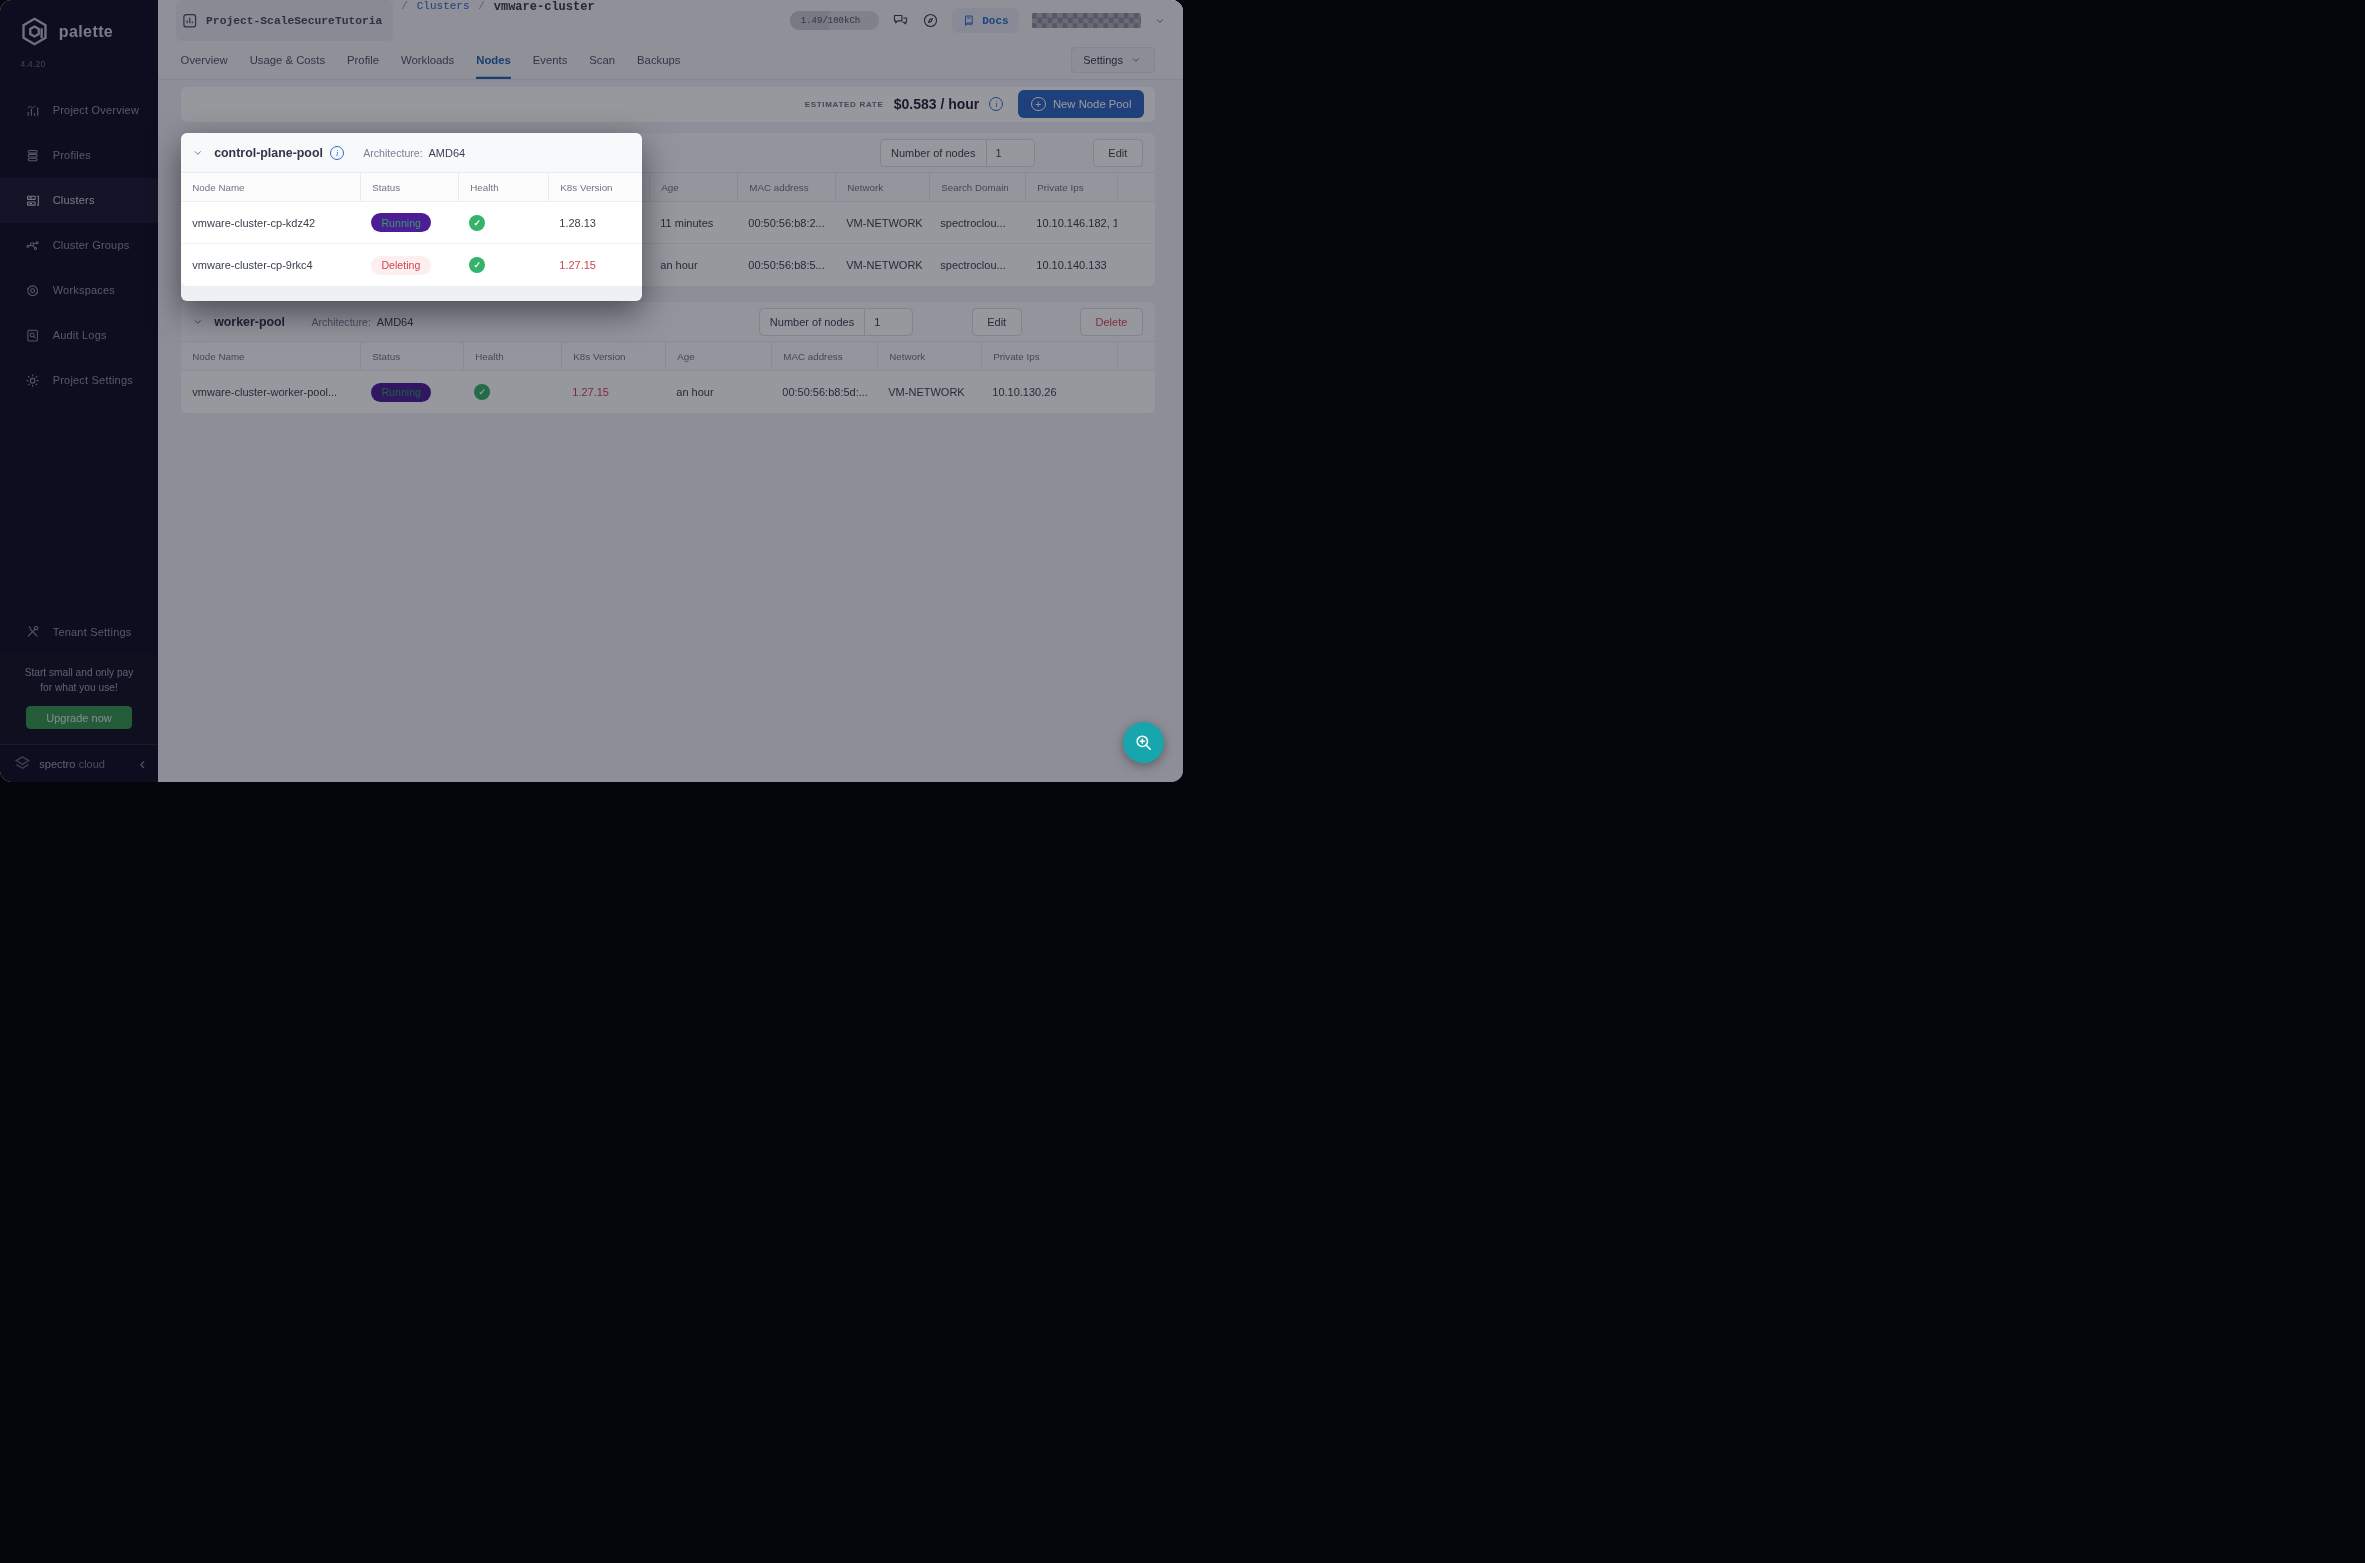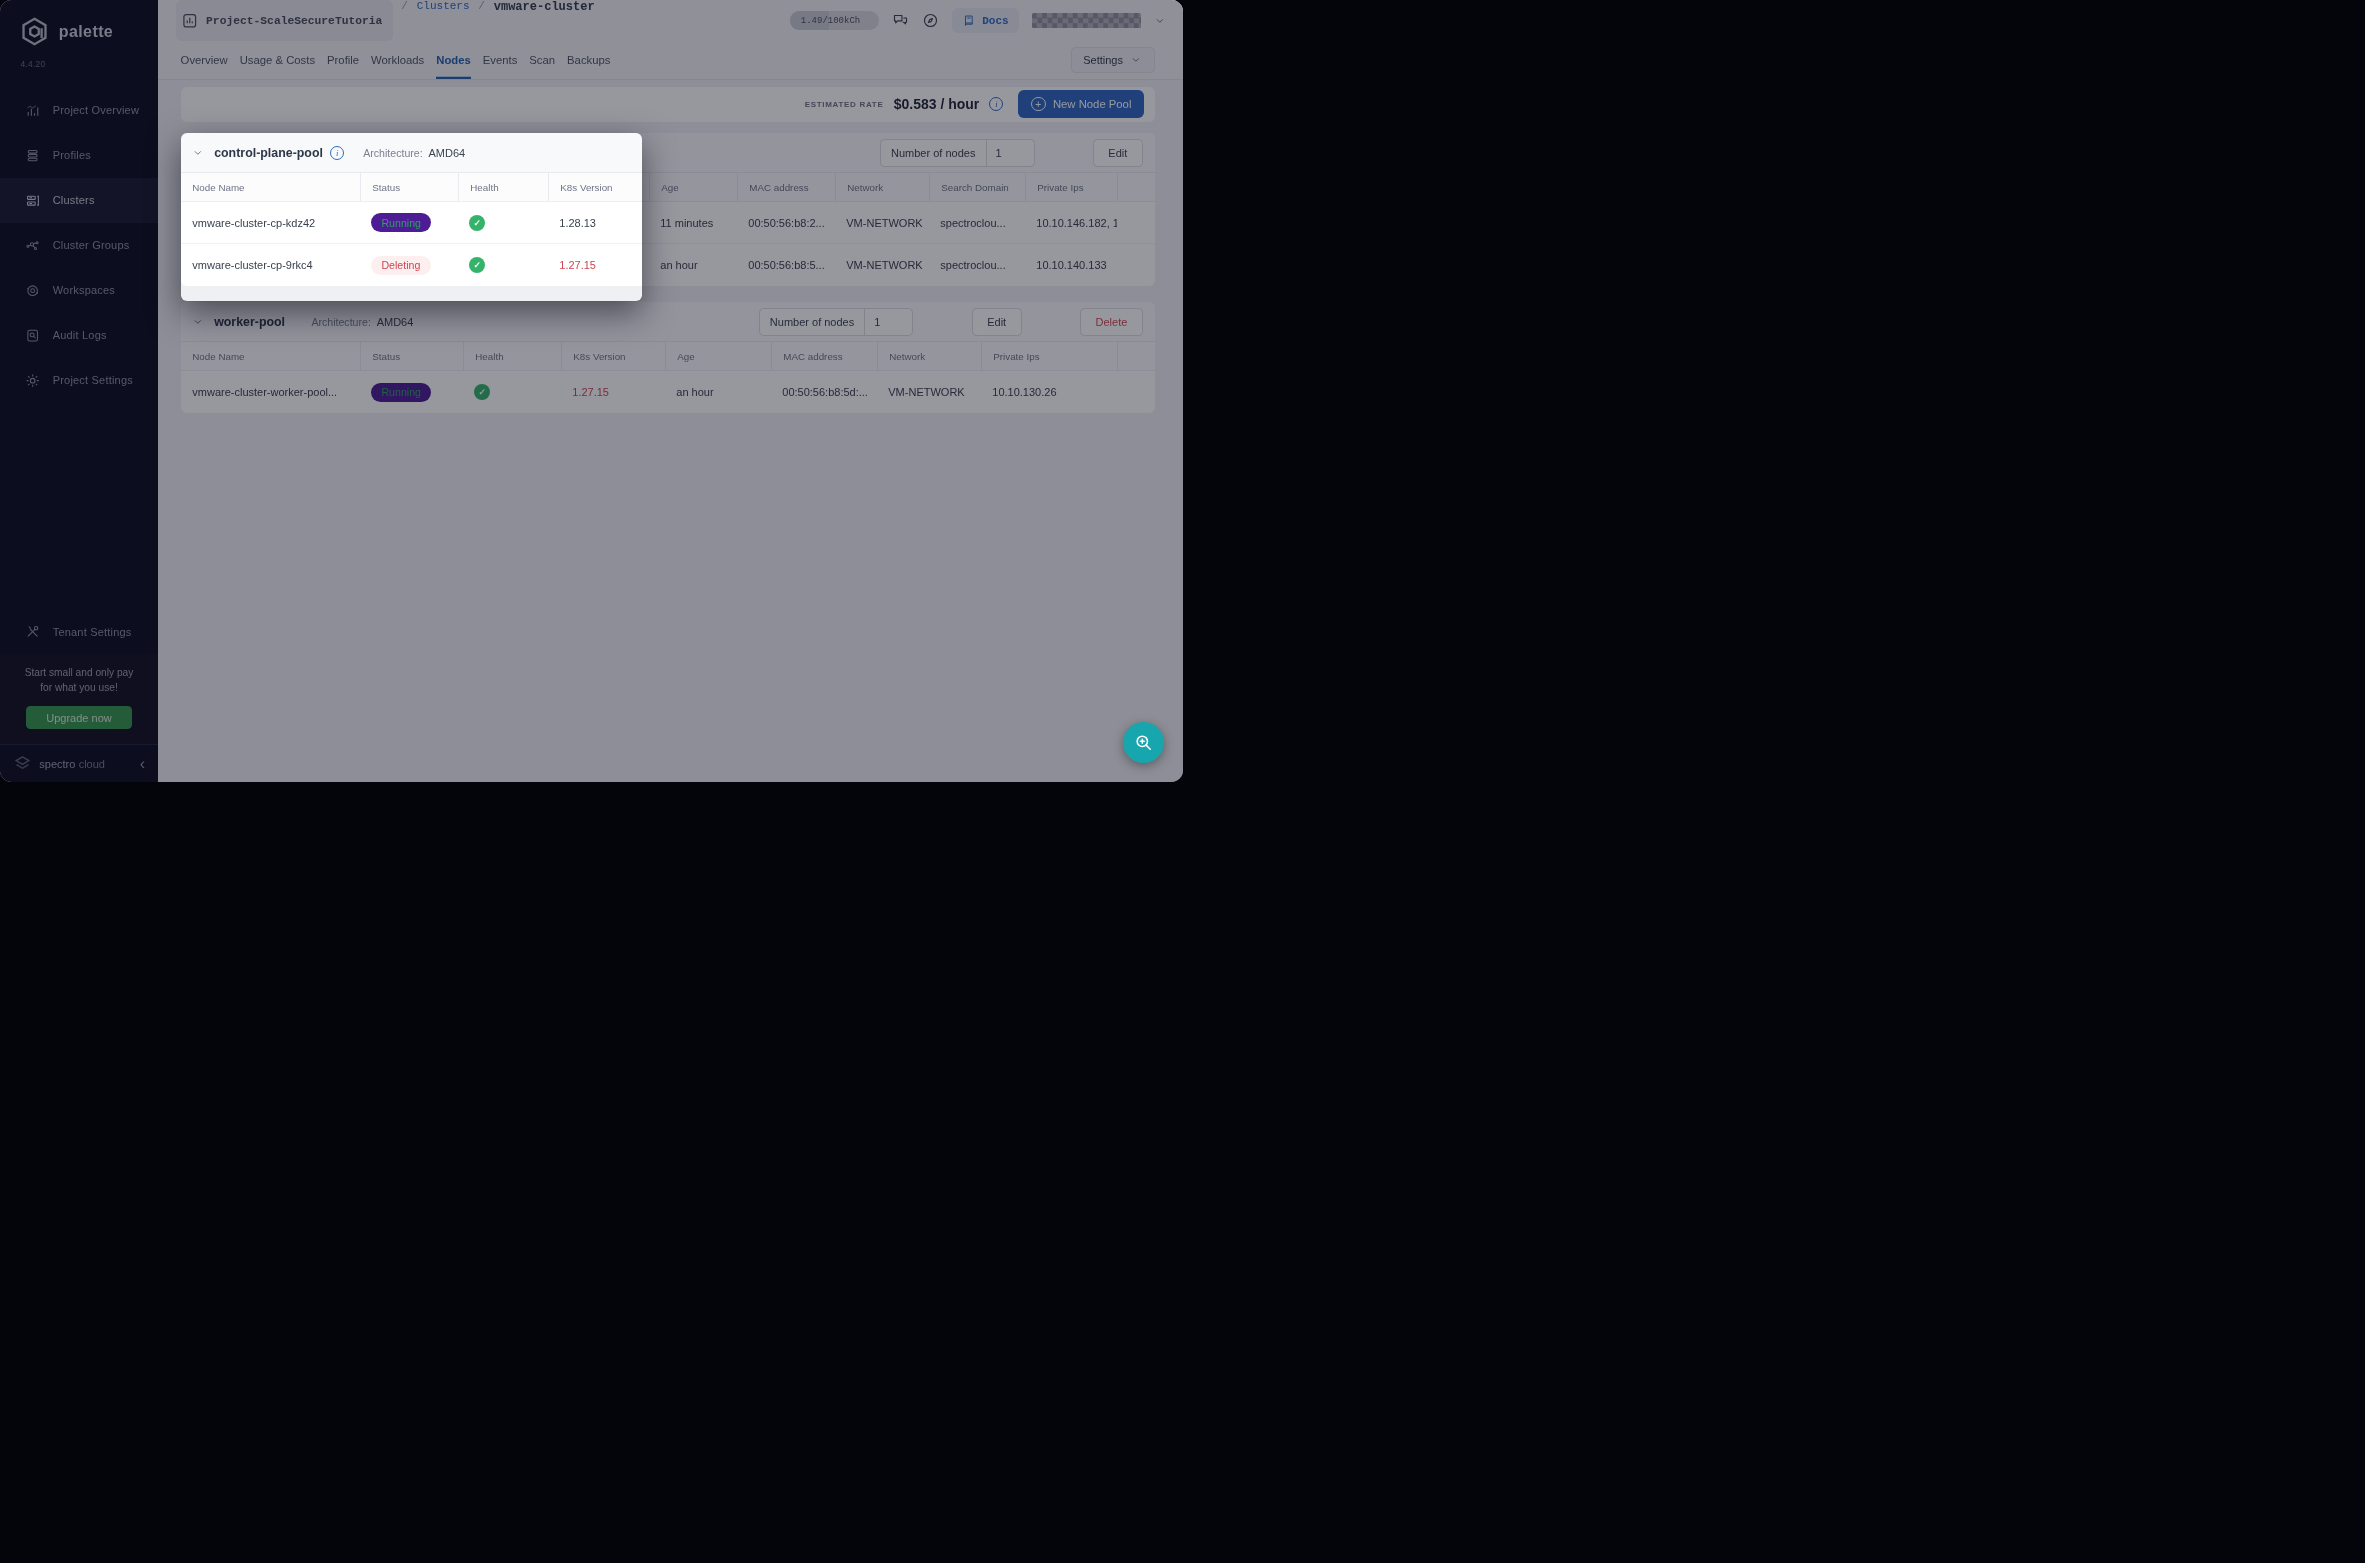--- a/index.html
+++ b/index.html
@@ -52,21 +52,21 @@
                 font-size:9px; color:#4a5160; }
   .ticon { width:17px; height:17px; color:#3a4252; cursor:pointer; }
   .docs-chip { display:flex; align-items:center; gap:5.8px; background:#e5e8f1; border-radius:5.8px;
                padding:5.1px 10.2px; cursor:pointer; }
   .docs-chip .ticon { color:#2d6cc4; width:14px; height:14px; }
   .docs-label { color:#2d6cc4; font-size:11px; font-weight:600; }
   .redacted { width:109px; height:14.6px; border-radius:1.5px;
               background: repeating-conic-gradient(#aeb2ba 0% 25%, #8d929c 25% 50%) 0 0 / 10.2px 10.2px; }
   .chev-down { width:11.7px; height:11.7px; color:#6a7280; cursor:pointer; }
 
-  .tabsbar { height:39px; display:flex; align-items:stretch; gap:12px; padding:0 28.4px 0 22.6px;
+  .tabsbar { height:39px; display:flex; align-items:stretch; gap:22px; padding:0 28.4px 0 22.6px;
              background:#f1f2f5; border-bottom:0.7px solid #dfe1e6; }
   .tab { display:flex; align-items:center; font-size:11.3px; color:#4d5565; cursor:pointer; }
   .tab.active { color:#2563ae; font-weight:600; box-shadow:inset 0 -2.2px 0 #2563ae; }
   .settings-btn { margin-left:auto; align-self:center; display:flex; align-items:center; gap:7.3px;
                   background:#eceef1; border:0.7px solid #dcdfe5; border-radius:4.4px; height:26px;
                   padding:0 11.7px; font-size:11px; color:#343c4a; cursor:pointer; }
 
   .content { padding:6.6px 28.4px 0 22.6px; }
   .rate-strip { background:#fff; border-radius:5.8px; height:35px; display:flex; align-items:center;
                 justify-content:flex-end; gap:10.2px; padding:0 10.2px; }

